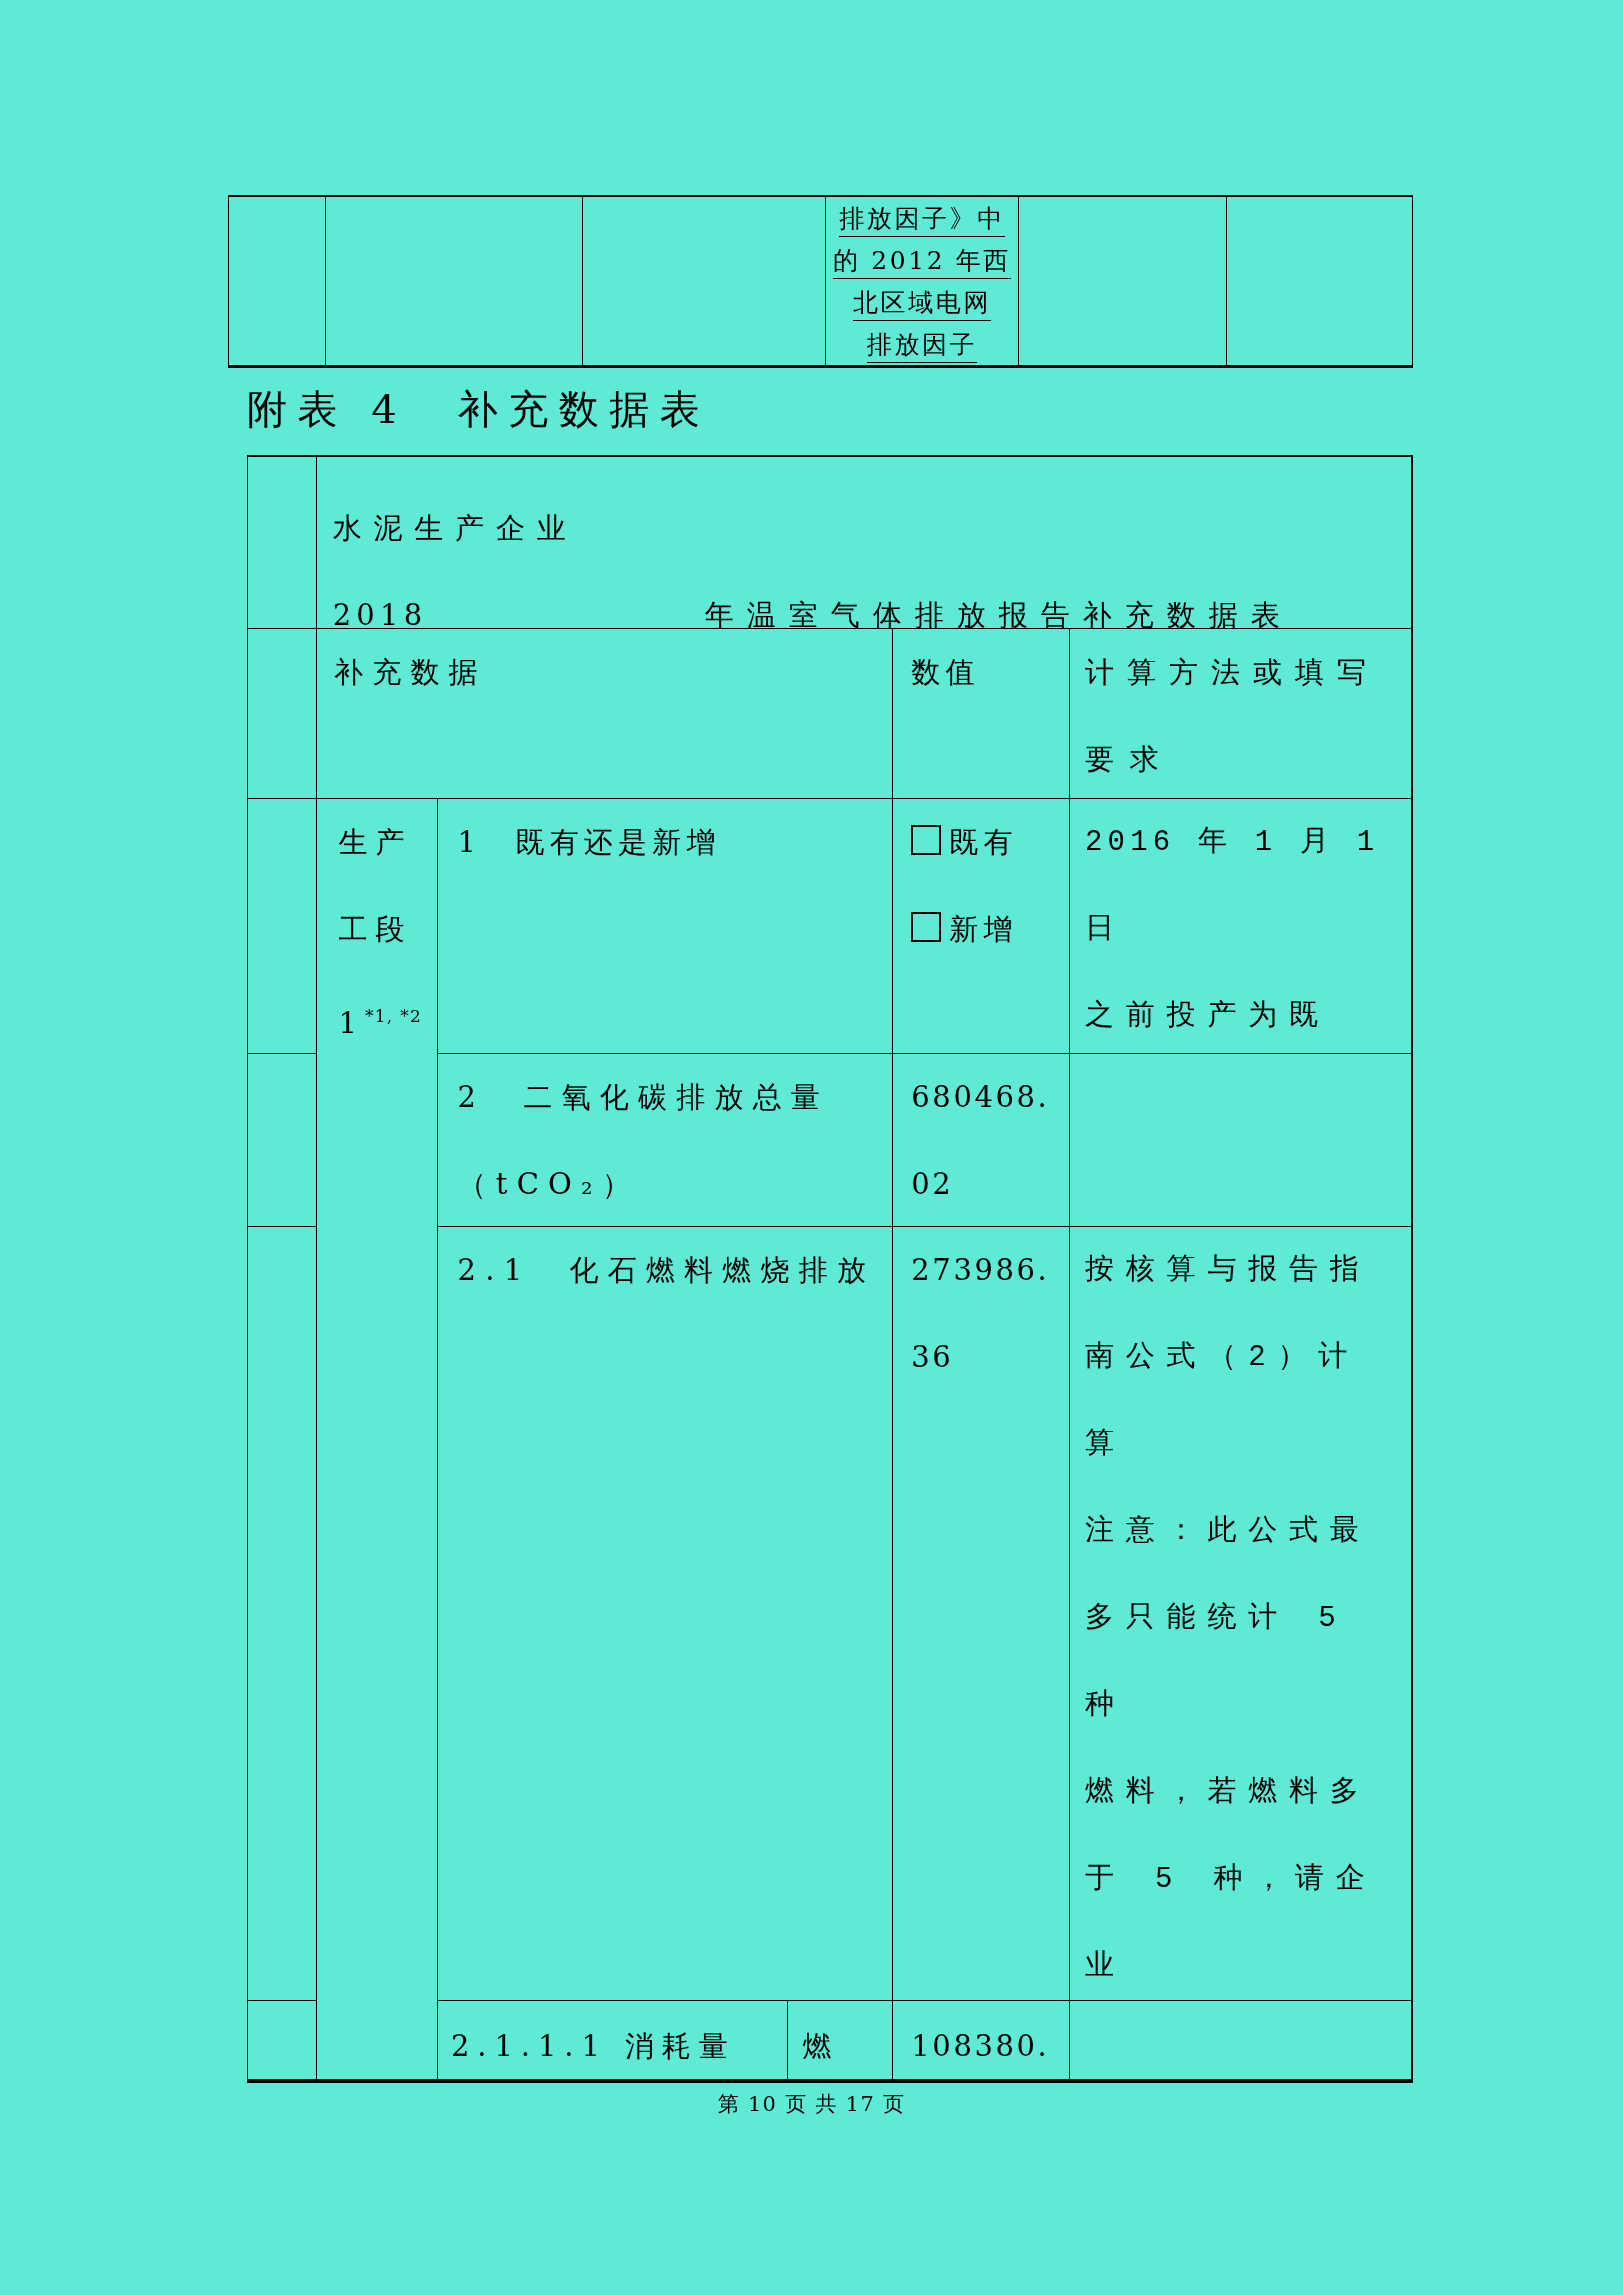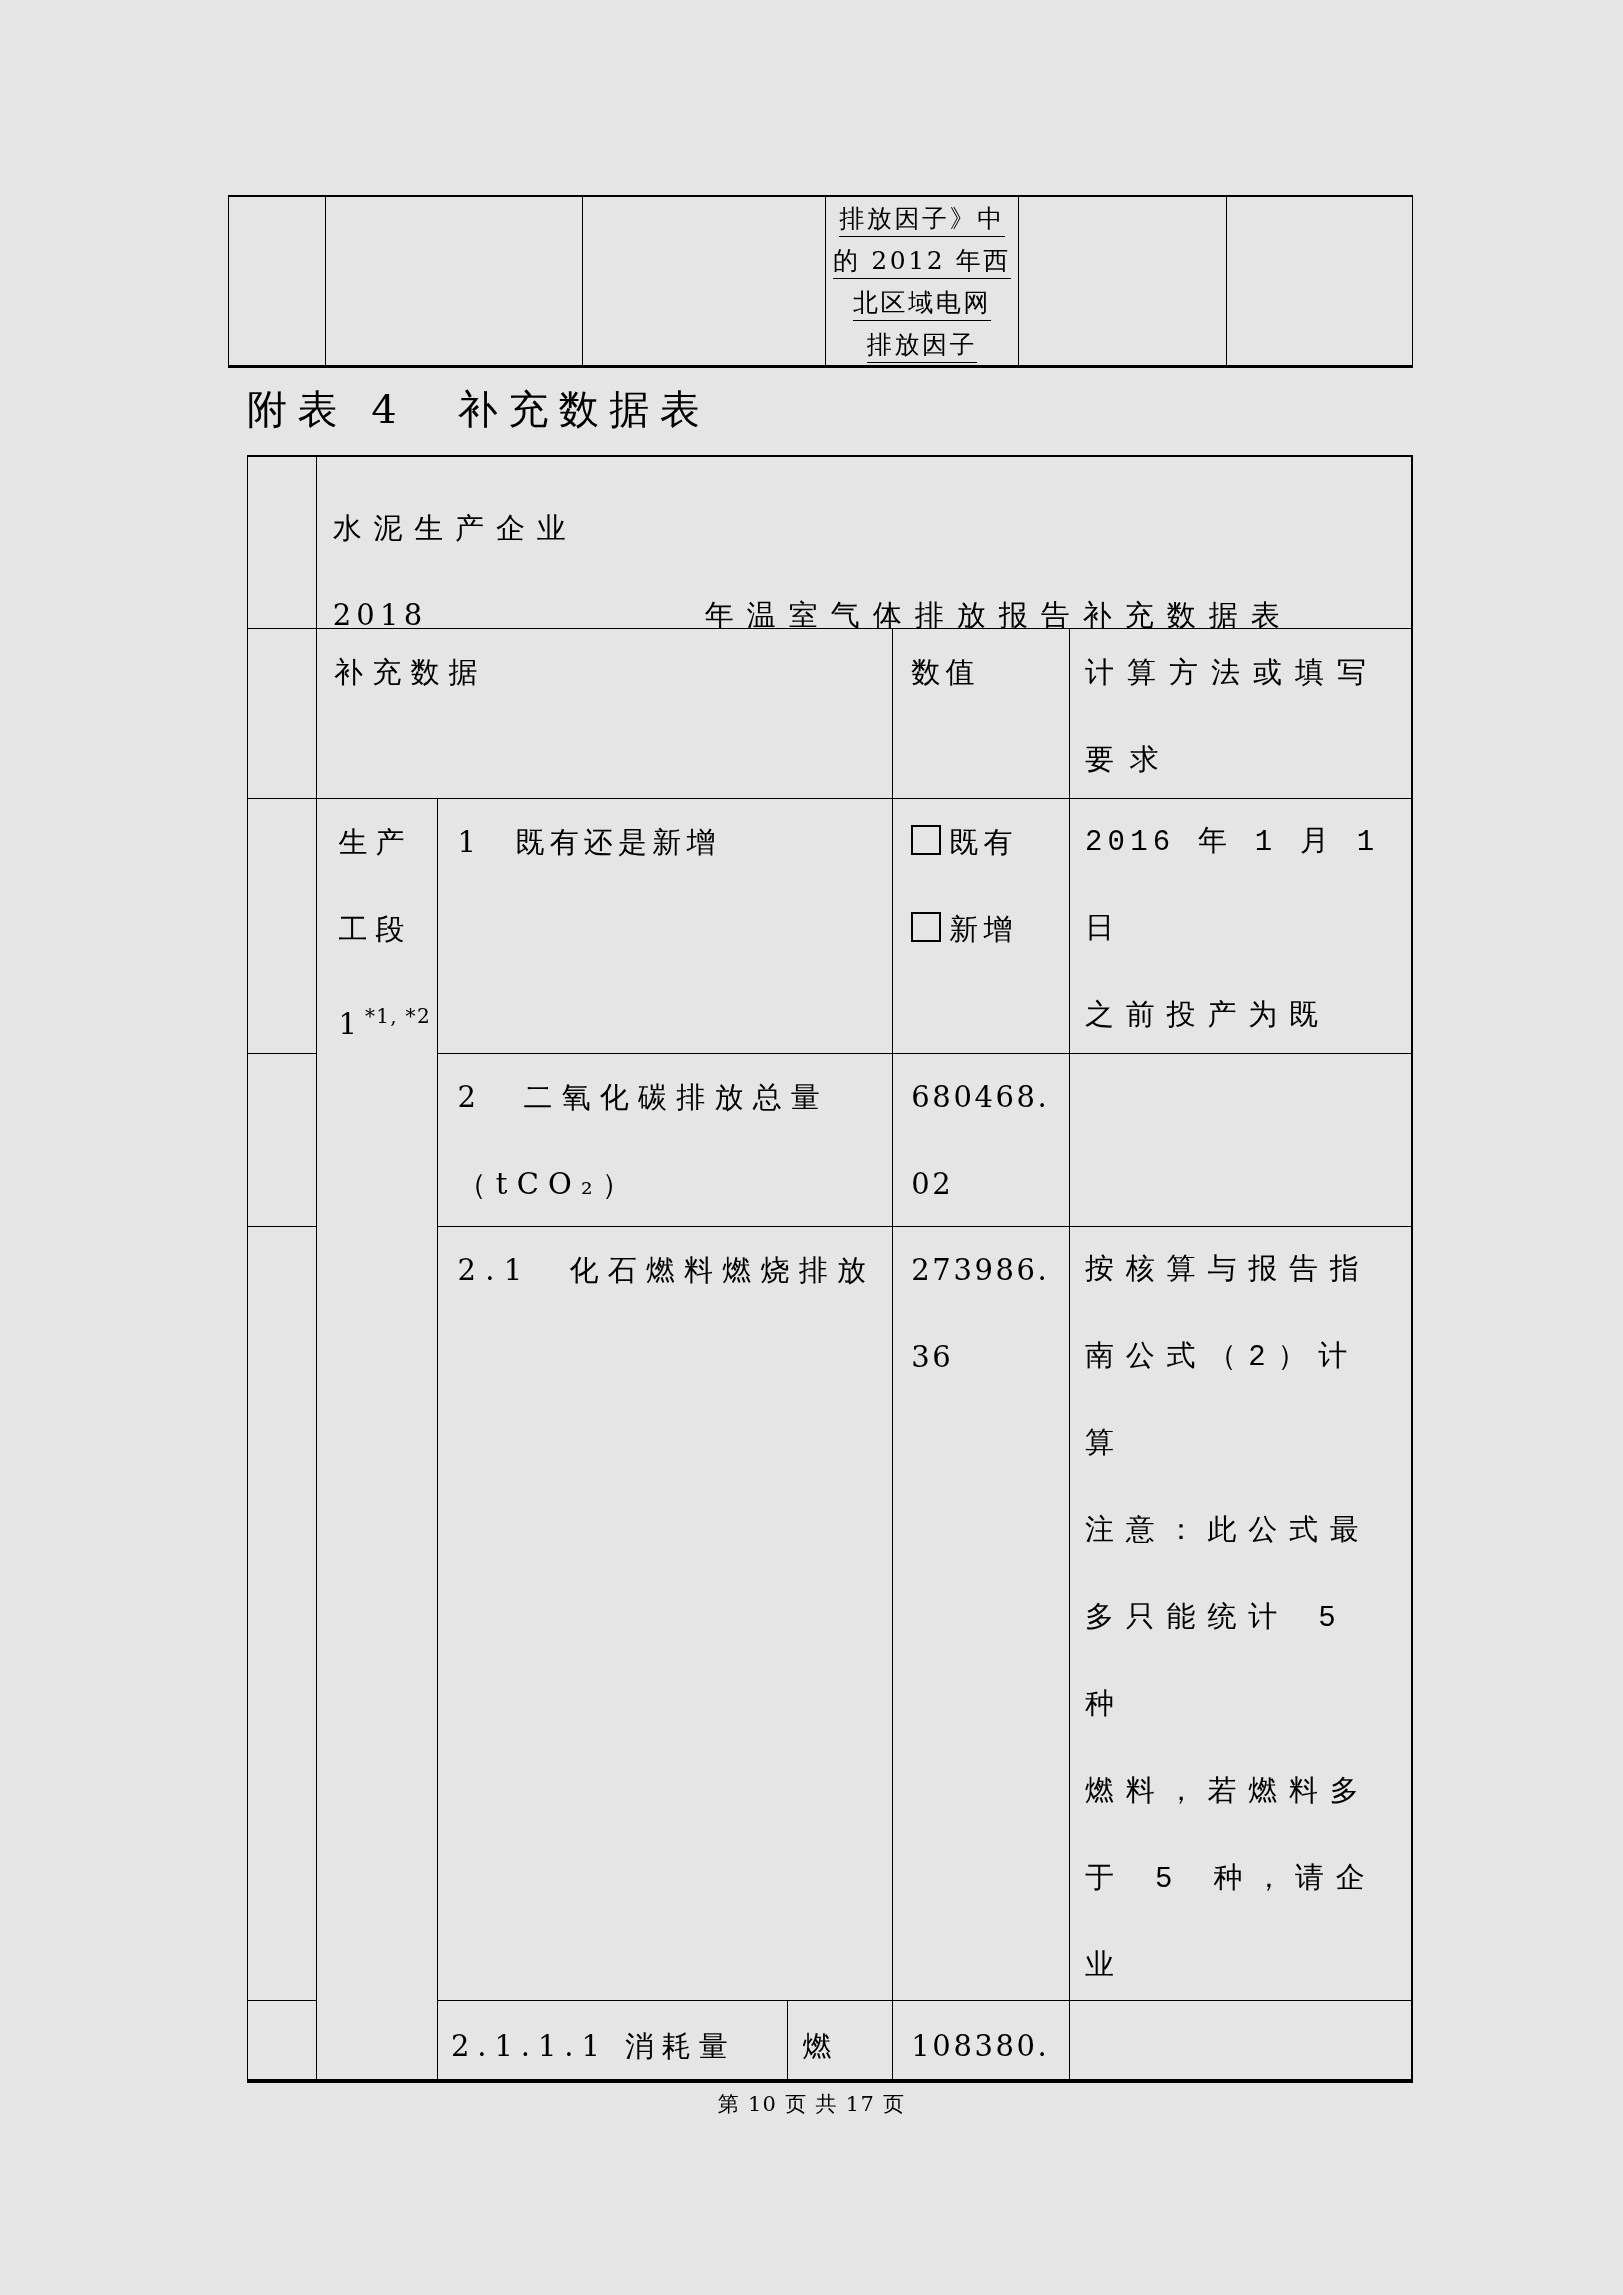--- a/index.html
+++ b/index.html
@@ -1,18 +1,18 @@
 <!DOCTYPE html>
 <html style="font-size:10.5px"><head>
 <meta charset="utf-8">
 <style>
   * { margin:0; padding:0; box-sizing:border-box; }
   html,body { background:#ffffff; }
   .page {
-    position:relative; width:1623px; height:2295px; background:#e5e5e5;
+    position:relative; width:1623px; height:2295px; background:#5eead4;
     font-family:"DejaVu Serif","Liberation Serif",serif; color:#000;
   }
 
   
   .t1 {
     position:absolute; left:228px; top:195px;
     display:grid;
     grid-template-columns:97px 257px 243px 193px 208px 185px;
     grid-template-rows:168px;
     border:1.3px solid #000; border-top-width:2.6px; border-bottom-width:3.3px;
@@ -60,21 +60,21 @@
   }
   .ti .rest { letter-spacing:13px; }
 
   .hd { padding-left:17px; letter-spacing:9.2px; }
   .hv { padding-left:18.3px; letter-spacing:5.2px; }
   .hm { padding-left:15px; }
   .hm .l1 { letter-spacing:13px; }
   .hm .l2 { letter-spacing:15.7px; }
 
   .gb { padding-left:21.6px; letter-spacing:7.9px; }
-  .gb sup { font-size:20px; letter-spacing:1.3px; vertical-align:10.5px; }
+  .gb sup { font-size:17px; letter-spacing:1.3px; vertical-align:10.5px; }
 
   .cellC { padding-left:19.6px; padding-right:13px; letter-spacing:9.2px; }
   .cellD { padding-left:18.3px; letter-spacing:2.6px; }
   .cellE { padding-left:15px; padding-right:23px; letter-spacing:11.8px;font-family:Liberation Mono, monospace; }
   .lsB { letter-spacing:5.2px; }
 
   .c6a { padding-left:13px; letter-spacing:7.9px; line-height:65px; padding-top:13px; }
   .c6b { padding-left:14.4px; letter-spacing:2.6px; line-height:65px; padding-top:13px; }
   .d6  { line-height:65px; padding-top:13px; }
   .e6  { }

